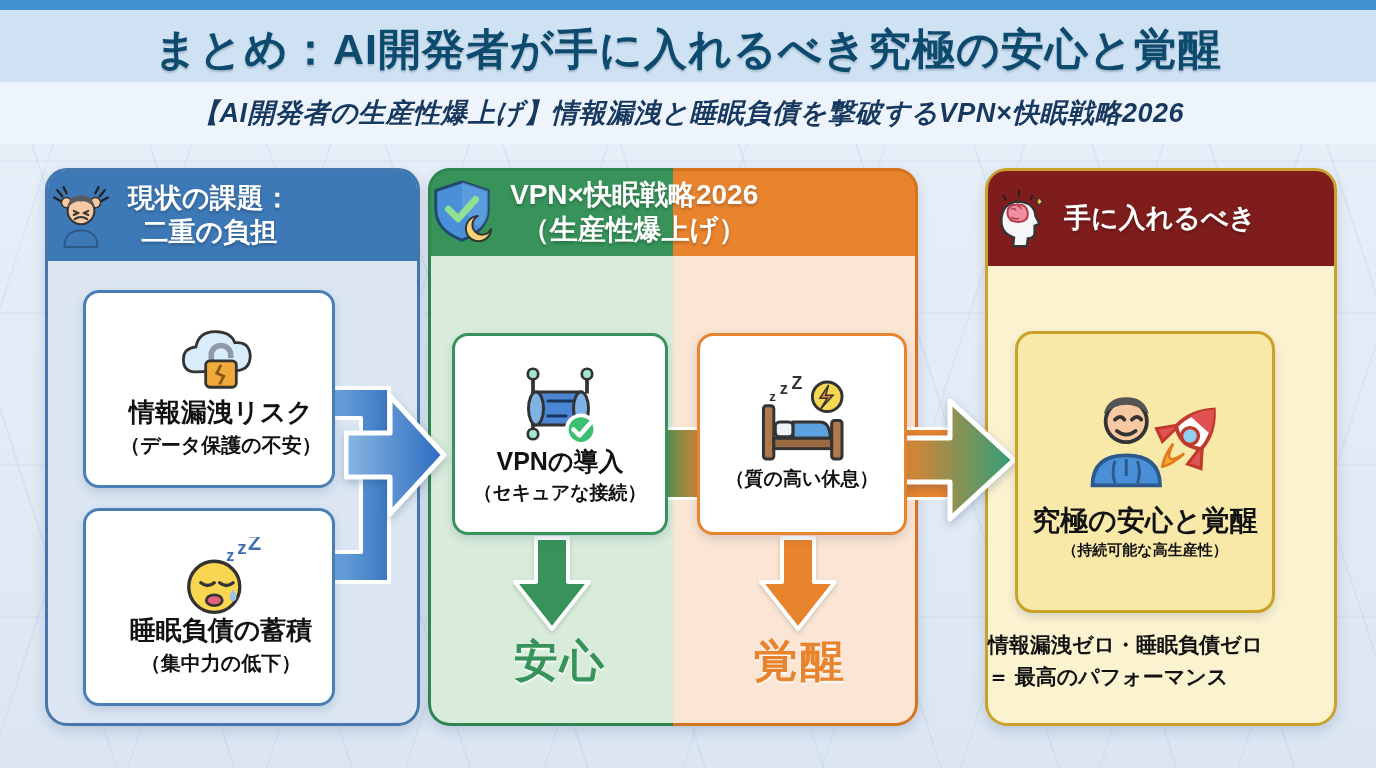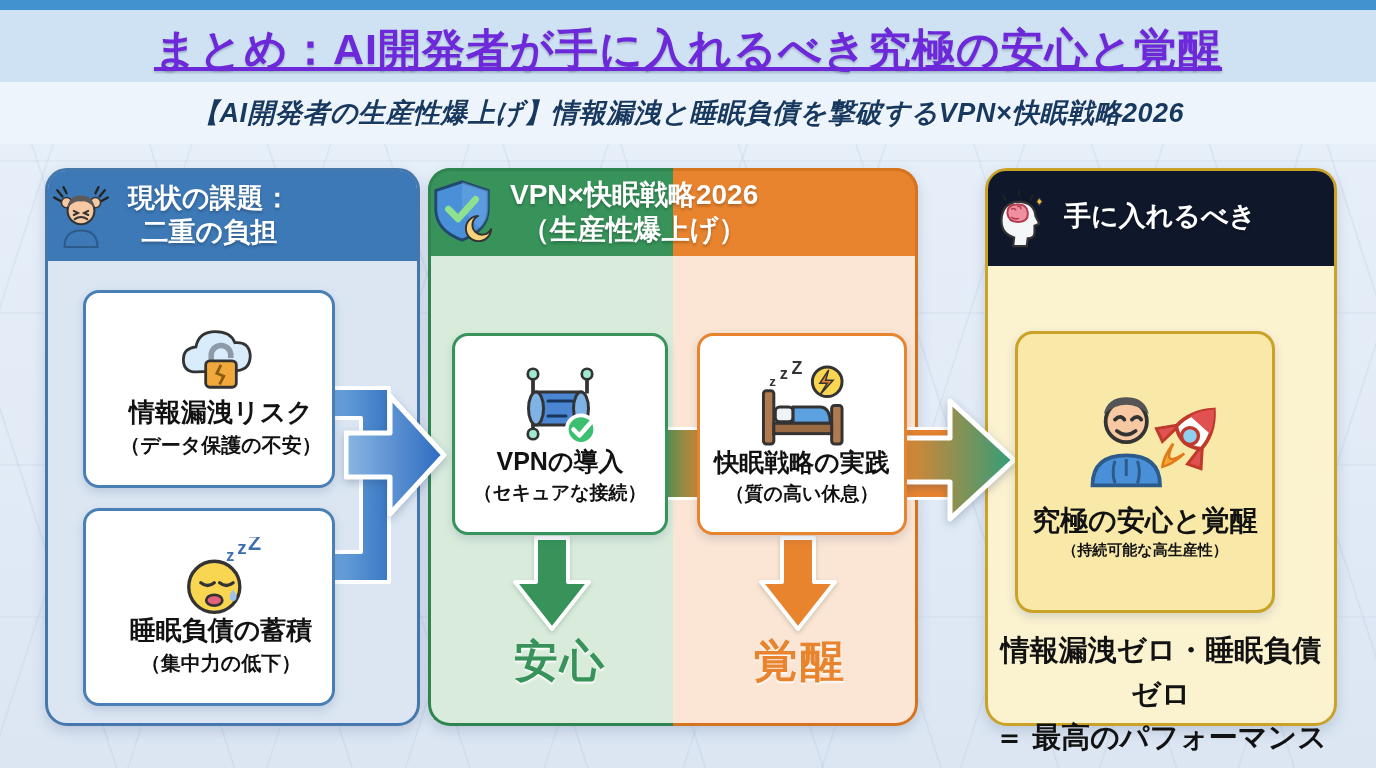--- a/index.html
+++ b/index.html
@@ -15,23 +15,22 @@
       repeating-linear-gradient(72deg,transparent 0 110px,rgba(120,150,195,.10) 110px 112px),
       repeating-linear-gradient(-72deg,transparent 0 130px,rgba(120,150,195,.09) 130px 132px),
       repeating-linear-gradient(0deg,transparent 0 150px,rgba(120,150,195,.07) 150px 152px);
   }
   .top-strip{position:absolute;left:0;top:0;width:1376px;height:10px;background:#4292cf;}
   .title-band{
     position:absolute;left:0;top:10px;width:1376px;height:80px;background:#cfe2f3;
     display:flex;align-items:center;justify-content:center;
   }
   .title-band h1{
-    margin:0;font-size:43px;font-weight:900;color:#6d28d9;letter-spacing:1px;
+    margin:0;font-size:43px;font-weight:900;color:#0c4a6e;letter-spacing:1px;
     text-shadow:0 2px 2px rgba(40,60,90,.25);
-    text-decoration:underline;
   }
   .subtitle-band{
     position:absolute;left:0;top:82px;width:1376px;height:62px;background:#edf4fb;
     display:flex;align-items:center;justify-content:center;font-style:italic;
   }
   .subtitle-band div{
     font-size:27px;font-weight:900;color:#17395f;letter-spacing:.5px;
     text-shadow:0 1px 1px rgba(255,255,255,.8);
   }
 
@@ -85,30 +84,30 @@
     text-shadow:0 2px 2px rgba(255,255,255,.9);
   }
   #label-anshin{left:62px;color:#37935a;}
   #label-kakusei{left:302px;color:#e8832e;}
   .down-arrow{position:absolute;width:78px;height:97px;top:368px;filter:drop-shadow(0 2px 2px rgba(60,90,60,.25));}
   #down-green{left:85px;}
   #down-orange{left:331px;}
 
   
   .col-outcome{left:985px;width:352px;background:#fbf2d0;border:3px solid #c9a227;}
-  .col-outcome .col-header{height:95px;background:#0f172a;font-family:Liberation Mono, monospace;}
+  .col-outcome .col-header{height:95px;background:#7f1d1d;}
   .col-outcome .hdr-text{font-size:27px;}
   #card-outcome{
     left:27px;top:160px;width:260px;height:282px;background:#f8e9a8;border:3px solid #c9a227;border-radius:18px;
   }
   #card-outcome .c-title{font-size:28px;}
   #card-outcome .c-sub{font-size:15px;}
   .outcome-footer{
-    position:absolute;left:0;top:458px;width:100%;text-align:center;
-    font-size:29px;font-weight:900;color:#121212;line-height:1.5;
+    position:absolute;left:0;top:458px;width:100%;
+    font-size:21px;font-weight:900;color:#121212;line-height:1.5;
   }
 
   
   .bracket{position:absolute;left:330px;top:380px;z-index:2;}
   .connector{position:absolute;z-index:2;border-top:3px solid #fff;border-bottom:3px solid #fff;}
   #conn-mid{left:658px;top:427px;width:48px;height:73px;background:linear-gradient(90deg,#37935a,#e8832e);}
   #conn-right{left:898px;top:427px;width:52px;height:73px;background:#e8832e;}
   .big-arrow{position:absolute;z-index:3;filter:drop-shadow(0 3px 4px rgba(40,70,110,.3));}
   #arrow1{left:344px;top:388px;}
   #arrow2{left:896px;top:393px;}
@@ -223,21 +222,20 @@
         <text x="17" y="12" font-size="11" font-weight="bold" fill="#333">z</text>
         <text x="25" y="9" font-size="12" font-weight="bold" fill="#333">Z</text>
         <circle cx="49" cy="14" r="10" fill="#f9d652" stroke="#333" stroke-width="2"></circle>
         <path d="M50,6 l-6,9 h5 l-5,8 l9,-10 h-5 z" fill="#e8832e" stroke="#333" stroke-width="1"></path>
         <rect x="6" y="20" width="7" height="36" rx="2" fill="#b07a4e" stroke="#333" stroke-width="2"></rect>
         <rect x="52" y="30" width="7" height="26" rx="2" fill="#b07a4e" stroke="#333" stroke-width="2"></rect>
         <rect x="14" y="31" width="12" height="10" rx="3" fill="#eef3f8" stroke="#333" stroke-width="2"></rect>
         <path d="M26,31 h18 q7,0 7,11 h-25 z" fill="#5da2e0" stroke="#333" stroke-width="2"></path>
         <rect x="13" y="42" width="39" height="7" fill="#9a6a42" stroke="#333" stroke-width="2"></rect>
       </svg>
-      <div class="c-title">快眠戦略の実践</div>
       <div class="c-sub">（質の高い休息）</div>
     </div>
 
     <svg class="down-arrow" id="down-green" viewBox="0 0 78 97">
       <polygon points="23,2 55,2 55,46 76,46 39,93 2,46 23,46" fill="#37935a" stroke="#fff" stroke-width="4" stroke-linejoin="round"></polygon>
     </svg>
     <svg class="down-arrow" id="down-orange" viewBox="0 0 78 97">
       <polygon points="23,2 55,2 55,46 76,46 39,93 2,46 23,46" fill="#e8832e" stroke="#fff" stroke-width="4" stroke-linejoin="round"></polygon>
     </svg>
 

